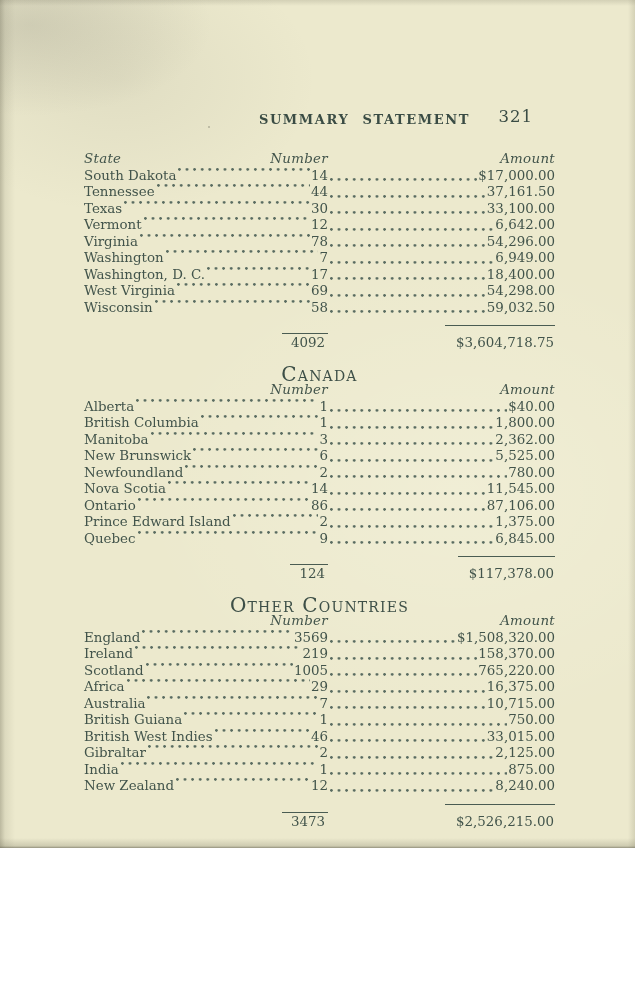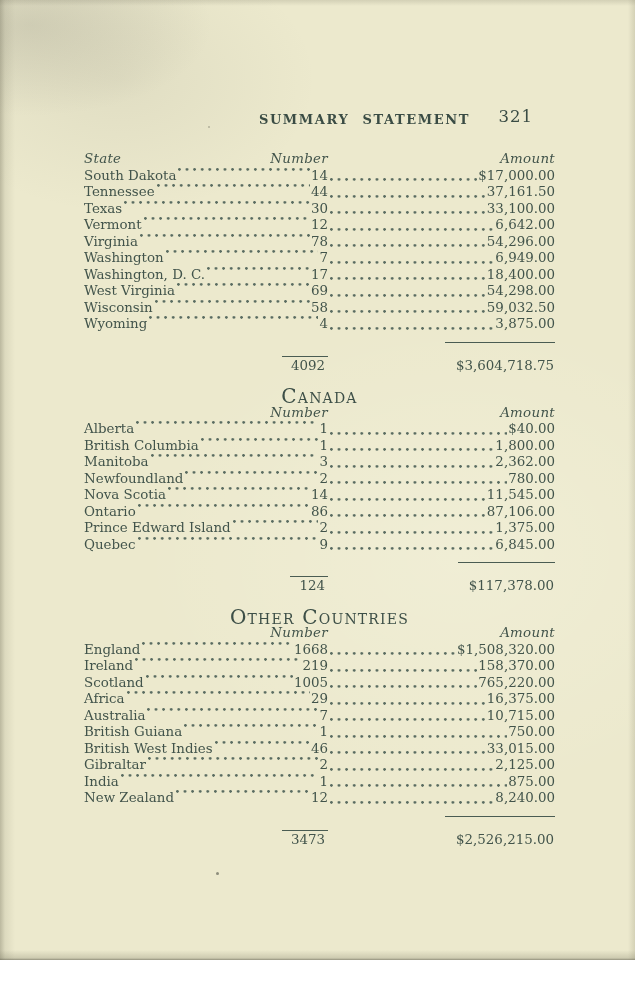--- a/index.html
+++ b/index.html
@@ -3,21 +3,21 @@
 <meta charset="utf-8">
 <style>
   html, body { margin: 0; padding: 0; }
   body {
     width: 635px; height: 998px;
     font-family: "DejaVu Serif", serif;
     overflow: hidden;
   }
   .page {
     position: relative;
-    width: 635px; height: 960px;
+    width: 635px; height: 848px;
     overflow: hidden;
     background:
       radial-gradient(ellipse 260px 130px at 30px 25px, rgba(120,119,106,0.22), rgba(120,119,106,0) 70%),
       radial-gradient(ellipse 280px 190px at 120px 80px, rgba(120,119,104,0.10), rgba(120,119,104,0) 70%),
       radial-gradient(ellipse 420px 320px at 72% 58%, rgba(255,255,242,0.22), rgba(255,255,242,0) 75%),
       linear-gradient(90deg, rgba(108,106,84,0.38), rgba(108,106,84,0.12) 5px, rgba(108,106,84,0) 15px),
       linear-gradient(270deg, rgba(118,116,94,0.20), rgba(118,116,94,0) 7px),
       linear-gradient(0deg, rgba(72,71,58,0.55), rgba(108,106,86,0.24) 2px, rgba(108,106,86,0) 10px),
       linear-gradient(180deg, rgba(112,110,90,0.20), rgba(112,110,90,0) 6px);
     background-color: #ece9cd;
@@ -54,21 +54,21 @@
   .num { white-space: nowrap; text-align: right; }
   .c2 { flex: 1 1 auto; display: flex; align-items: flex-end; }
   .amt { white-space: nowrap; text-align: center; }
   .col-head { font-style: italic; }
   .col-head .name, .col-head .num, .col-head .amt { letter-spacing: 0.3px; }
   .total-row { margin-top: 9px; }
   .total-row .tnum {
     display: inline-block; border-top: 1.4px solid #4a5c52; padding: 1px 3px 0 9px;
   }
   .total-row .tamt {
-    display: inline-block; border-top: 1.4px solid #4a5c52; padding: 15px 1px 0 11px;
+    display: inline-block; border-top: 1.4px solid #4a5c52; padding: 9px 1px 0 11px;
   }
   .speck { position: absolute; border-radius: 50%; background: #8d8d7b; }
   .speck.s1 { left: 216px; top: 872px; width: 3px; height: 3px; }
   .speck.s2 { left: 208px; top: 126px; width: 2px; height: 2px; opacity: 0.6; }
 </style>
 </head>
 <body>
 
 <div class="page">
   <div class="content">
@@ -192,31 +192,20 @@
       <span class="name">Wisconsin</span>
       <span class="leader"></span>
       <span class="num">58</span>
     </span>
     <span class="c2">
                 <span class="leader"></span>
               </span>
     <span class="amt">59,032.50</span>
   </div>
 
-  <div class="row">
-    <span class="c1">
-      <span class="name">Wyoming</span>
-      <span class="leader"></span>
-      <span class="num">4</span>
-    </span>
-    <span class="c2">
-                <span class="leader"></span>
-              </span>
-    <span class="amt">3,875.00</span>
-  </div>
 </div>
     <div class="row total-row">
       <span class="c1">
         <span class="name"></span>
         <span class="leader blank"></span>
         <span class="num"><span class="tnum">4092</span></span>
       </span>
       <span class="c2">
               <span class="leader blank"></span>
             </span>
@@ -267,20 +256,31 @@
       <span class="name">Manitoba</span>
       <span class="leader"></span>
       <span class="num">3</span>
     </span>
     <span class="c2">
                 <span class="leader"></span>
               </span>
     <span class="amt">2,362.00</span>
   </div>
 
+  <div class="row">
+    <span class="c1">
+      <span class="name">New Brunswick</span>
+      <span class="leader"></span>
+      <span class="num">6</span>
+    </span>
+    <span class="c2">
+                <span class="leader"></span>
+              </span>
+    <span class="amt">5,525.00</span>
+  </div>
 
   <div class="row">
     <span class="c1">
       <span class="name">Newfoundland</span>
       <span class="leader"></span>
       <span class="num">2</span>
     </span>
     <span class="c2">
                 <span class="leader"></span>
               </span>
@@ -359,21 +359,21 @@
       <span class="c2">
               <span class="leader blank"></span>
             </span>
       <span class="amt">Amount</span>
     </div>
     <div>
   <div class="row">
     <span class="c1">
       <span class="name">England</span>
       <span class="leader"></span>
-      <span class="num">1668</span>
+      <span class="num">3569</span>
     </span>
     <span class="c2">
                 <span class="leader"></span>
               </span>
     <span class="amt">$1,508,320.00</span>
   </div>
 
   <div class="row">
     <span class="c1">
       <span class="name">Ireland</span>

